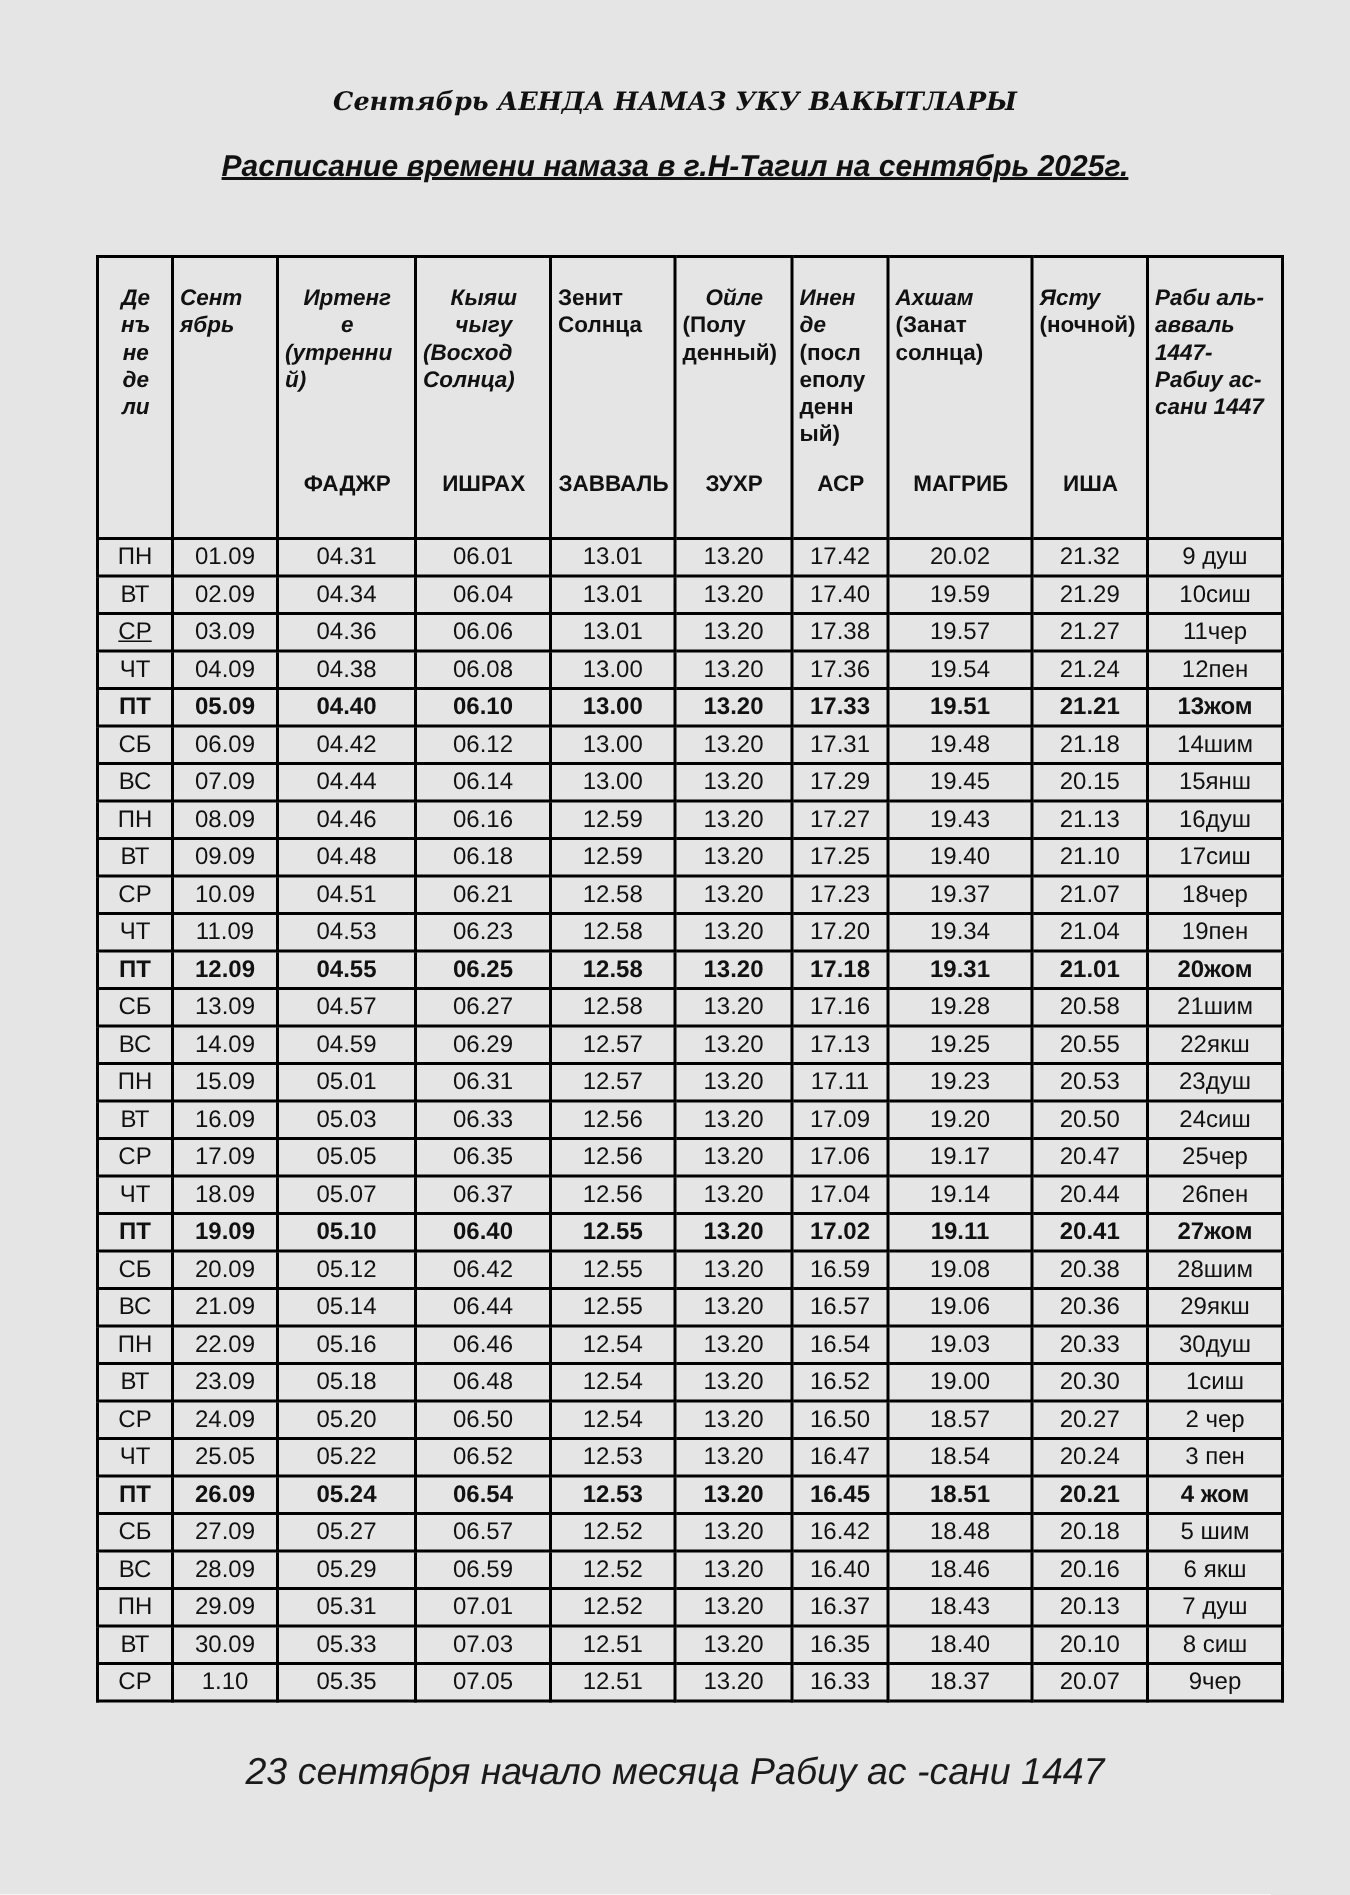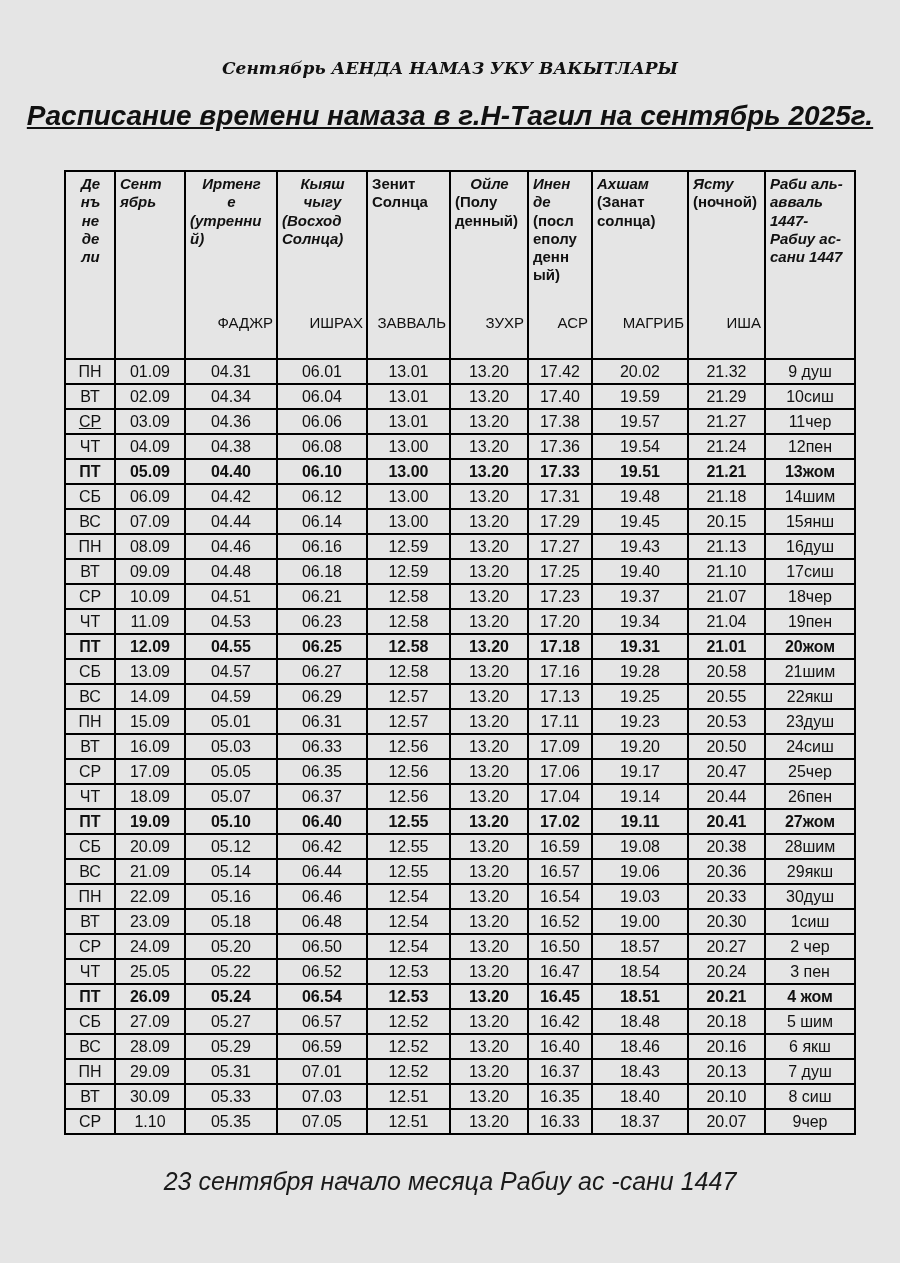--- a/index.html
+++ b/index.html
@@ -2,36 +2,36 @@
 <html><head>
 <meta charset="utf-8">
 <style>
   html,body{margin:0;padding:0;background:#fff;}
   #page{position:relative;width:900px;height:1263px;background:#e5e5e5;
         font-family:"Liberation Sans",sans-serif;color:#111;overflow:hidden;}
   .doc-title{position:absolute;top:58px;left:0;width:900px;text-align:center;
         font-family:"DejaVu Serif","Liberation Serif",serif;
         font-weight:bold;font-style:italic;font-size:17px;}
   .doc-subtitle{position:absolute;top:100px;left:0;width:900px;text-align:center;
-        font-weight:bold;font-style:italic;font-size:28px;text-decoration:underline;}
+        font-weight:bold;font-style:italic;font-size:20px;text-decoration:underline;}
   .doc-footer{position:absolute;top:1167px;left:0;width:900px;text-align:center;
         font-style:italic;font-size:25px;color:#1a1a1a;}
   table.timetable{position:absolute;left:64px;top:170px;border-collapse:collapse;
         table-layout:fixed;}
   .timetable th,.timetable td{border:2px solid #000;padding:0;box-sizing:border-box;
         overflow:hidden;}
   .timetable th{height:188px;vertical-align:top;text-align:left;
         font-size:15px;font-weight:bold;line-height:1.22;}
   .th-inner{display:flex;flex-direction:column;height:100%;
-        padding:3px 3px 26px 4px;box-sizing:border-box;white-space:pre-line;}
+        padding:18px 3px 26px 4px;box-sizing:border-box;white-space:pre-line;}
   .h-top{white-space:pre-line;}
   .h-sub{white-space:pre-line;}
   .italic{font-style:italic;}
   .center{text-align:center;}
-  .h-abbr{margin-top:auto;font-weight:normal;font-style:normal;text-align:right;
+  .h-abbr{margin-top:auto;font-weight:bold;font-style:normal;text-align:center;
         white-space:nowrap;font-size:15px;}
   .timetable td{height:25px;text-align:center;vertical-align:middle;
         font-size:16px;line-height:1;}
   tr.friday td{font-weight:bold;}
   td.day-underlined{text-decoration:underline;}
   
   .c0{width:50px}.c1{width:70px}.c2{width:92px}.c3{width:90px}.c4{width:83px}
   .c5{width:78px}.c6{width:64px}.c7{width:96px}.c8{width:77px}.c9{width:90px}
 </style>
 </head>

